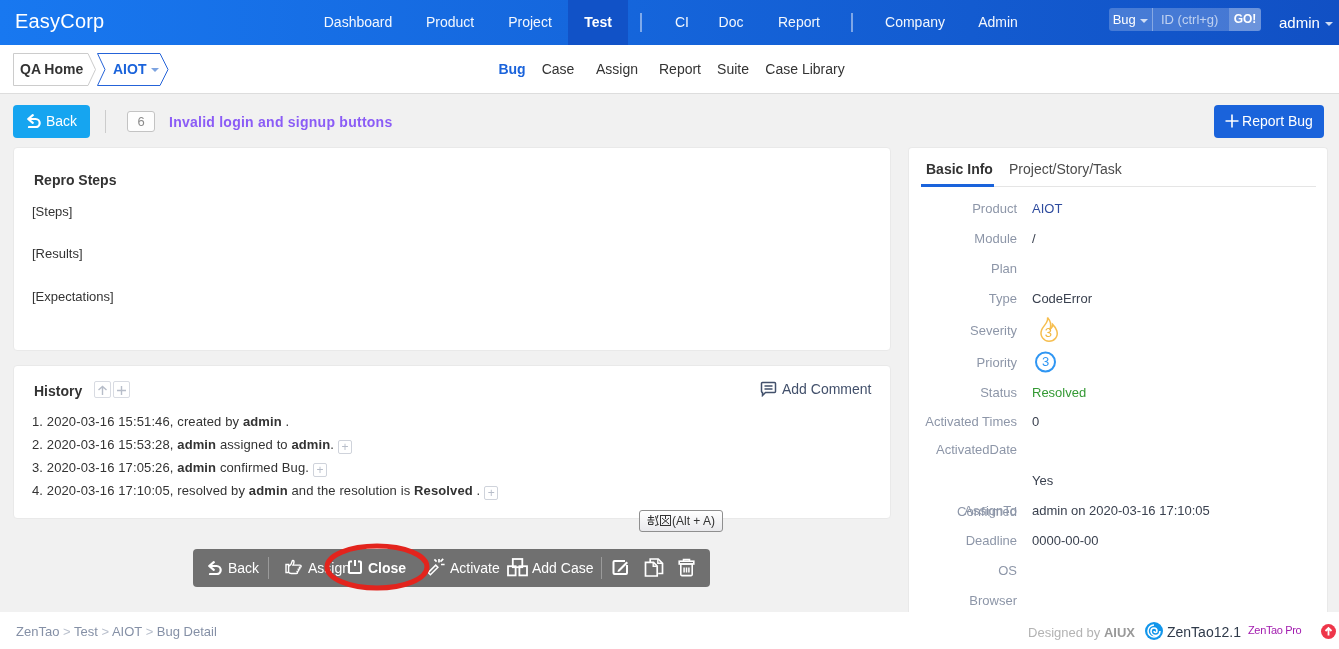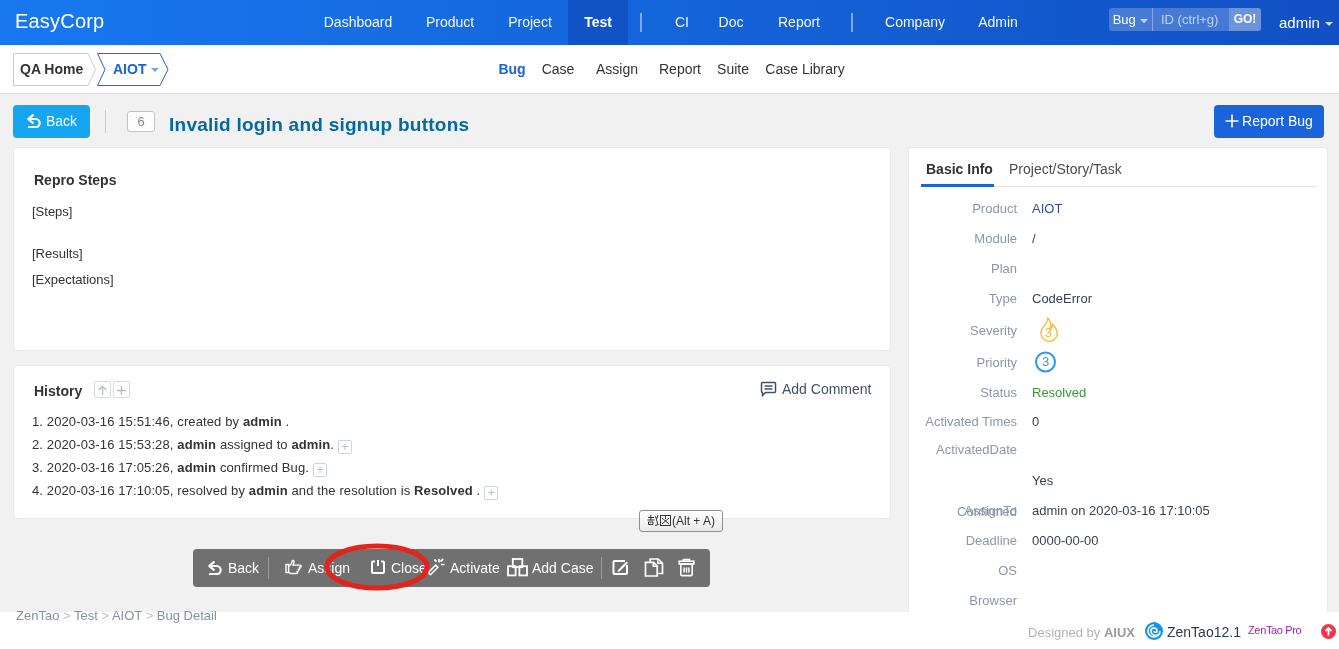--- a/index.html
+++ b/index.html
@@ -26,21 +26,21 @@
 
 #subnav { position:absolute; left:0; top:45px; width:1339px; height:49px; background:#fff; border-bottom:1px solid #ddd; }
 .subitem { position:absolute; top:0; height:49px; line-height:49px; font-size:14px; color:#333; transform:translateX(-50%); white-space:nowrap; }
 .subitem.active { color:#1a63db; font-weight:bold; }
 
 #backbtn { position:absolute; left:13px; top:105px; width:77px; height:33px; background:#16a5f0; border-radius:4px;
   color:#fff; font-size:14px; text-align:center; line-height:33px; }
 #titlesep { position:absolute; left:105px; top:110px; width:1px; height:23px; background:#ccc; }
 #idbadge { position:absolute; left:127px; top:111px; width:28px; height:21px; border:1px solid #c3c3c3; border-radius:3px;
   background:#fdfdfd; color:#8a8a8a; font-size:13px; text-align:center; line-height:19px; }
-#bugtitle { position:absolute; left:169px; top:114px; font-size:19px; font-weight:bold; color:#0369a1; letter-spacing:0.25px; }
+#bugtitle { position:absolute; left:169px; top:114px; font-size:14px; font-weight:bold; color:#8b5cf6; letter-spacing:0.25px; }
 #reportbtn { position:absolute; left:1214px; top:105px; width:110px; height:33px; background:#1a63db; border-radius:4px;
   color:#fff; font-size:14px; text-align:center; line-height:32px; }
 
 .panel { position:absolute; background:#fff; border:1px solid #e9e9e9; border-radius:4px; }
 #panel1 { left:13px; top:147px; width:878px; height:204px; }
 #panel2 { left:13px; top:365px; width:878px; height:154px; }
 #sidebar { left:908px; top:147px; width:420px; height:465px; border-radius:4px 4px 0 0; border-bottom:none; }
 .ptitle { font-weight:bold; font-size:14px; color:#333; }
 #panel1 .ptitle { position:absolute; left:20px; top:24px; }
 .steps { position:absolute; left:18px; font-size:13px; color:#333; }
@@ -60,21 +60,21 @@
   background:linear-gradient(#ffffff,#e9e9ec); font-size:12px; color:#333; text-align:center; line-height:20px; }
 
 #tab1 { position:absolute; left:926px; top:161px; font-size:14px; font-weight:bold; color:#333; }
 #tab2 { position:absolute; left:1009px; top:161px; font-size:14px; color:#4c4c4c; }
 #tabline { position:absolute; left:921px; top:186px; width:395px; height:1px; background:#e5e5e5; }
 #tabblue { position:absolute; left:921px; top:184px; width:73px; height:3px; background:#1a63db; }
 .slabel { position:absolute; font-size:13px; color:#8d96a8; text-align:right; width:110px; transform:translateY(-50%); right:322px; }
 .sval { position:absolute; left:1032px; font-size:13px; color:#3a414f; transform:translateY(-50%); white-space:nowrap; }
 
 #footer { position:absolute; left:0; top:612px; width:1339px; height:37px; background:#fff; }
-#crumb { position:absolute; left:16px; top:608px; font-size:13px; color:#8590a6; }
+#crumb { position:absolute; left:16px; top:624px; font-size:13px; color:#8590a6; }
 </style>
 </head>
 <body>
 <div id="app">
 
   <div id="navbar">
     <div id="test-bg"></div>
     <span id="logo">EasyCorp</span>
     <span class="navitem" style="left:358px;">Dashboard</span>
     <span class="navitem" style="left:450px;">Product</span>
@@ -118,21 +118,21 @@
   <div id="idbadge">6</div>
   <div id="bugtitle">Invalid login and signup buttons</div>
   <div id="reportbtn"><svg width="14" height="14" viewBox="0 0 14 14" style="vertical-align:-2px;margin-right:3px;">
         <path d="M7 0.5 V13.5 M0.5 7 H13.5" stroke="#fff" stroke-width="1.6"></path>
       </svg>Report Bug</div>
 
   <div class="panel" id="panel1">
     <div class="ptitle">Repro Steps</div>
     <div class="steps" style="top:56px;">[Steps]</div>
     <div class="steps" style="top:98px;">[Results]</div>
-    <div class="steps" style="top:124px;">[Expectations]</div>
+    <div class="steps" style="top:141px;">[Expectations]</div>
   </div>
 
   <div class="panel" id="panel2">
     <div class="ptitle">History</div>
     <div class="hbtn" style="left:80px; top:15px;"><svg width="11" height="11" viewBox="0 0 11 11">
           <path d="M5.5 1.5 V10 M1.5 5 L5.5 1.5 L9.5 5" fill="none" stroke="#b7bdc9" stroke-width="1.4"></path>
         </svg></div>
     <div class="hbtn" style="left:99px; top:15px;"><svg width="11" height="11" viewBox="0 0 11 11">
           <path d="M5.5 1 V10 M1 5.5 H10" fill="none" stroke="#b7bdc9" stroke-width="1.4"></path>
         </svg></div>
@@ -184,21 +184,21 @@
   <div class="slabel" style="top:600px;">Browser</div>
 
   <div id="toolbar">
     <span class="tbitem" style="left:14px;"><svg width="16" height="14" viewBox="0 0 16 14" style="vertical-align:-2px;margin-right:5px;">
           <path d="M6.8 1.2 L2.2 5 L6.8 8.8 M2.2 5 H9.6 a4.1 4.1 0 0 1 0 8.2 H3" fill="none" stroke="#fff" stroke-width="2.2" stroke-linecap="round" stroke-linejoin="round"></path>
         </svg>Back</span>
     <span class="tbsep" style="left:75px;"></span>
     <span class="tbitem" style="left:91px;"><svg width="19" height="16" viewBox="0 0 19 16" style="vertical-align:-2px;margin-right:5px;">
           <path d="M2 5.5 h2.6 v8 H2 Z M4.6 13 c0.5 1 1.5 1.5 2.6 1.5 h5.2 c1.6 0 1.6 -2.1 0 -2.1 h1.2 c1.6 0 1.6 -2.1 0 -2.1 h1.2 c1.6 0 1.6 -2.1 0 -2.1 h1.2 c1.6 0 1.6 -2.1 0 -2.1 h-7 c0.6 -1.1 1 -2.4 1 -3.4 c0 -1.5 -1.7 -1.6 -1.9 -0.4 c-0.3 1.7 -1.8 4.2 -3.5 5.2 Z" fill="none" stroke="#fff" stroke-width="1.4"></path>
         </svg>Assign</span>
-    <span class="tbitem" style="left:177px;"><svg width="16" height="16" viewBox="0 0 16 16" style="vertical-align:-2px;margin-right:5px;">
+    <span class="tbitem" style="left:154px;font-weight:bold;"><svg width="16" height="16" viewBox="0 0 16 16" style="vertical-align:-2px;margin-right:5px;">
           <path d="M5 2.5 H3 a1 1 0 0 0 -1 1 V13 a1 1 0 0 0 1 1 H13 a1 1 0 0 0 1 -1 V3.5 a1 1 0 0 0 -1 -1 H11" fill="none" stroke="#fff" stroke-width="2"></path>
           <path d="M8 1 V7" stroke="#fff" stroke-width="2"></path>
         </svg>Close</span>
     <span class="tbitem" style="left:234px;"><svg width="18" height="18" viewBox="0 0 18 18" style="vertical-align:-3px;margin-right:5px;">
           <path d="M1.2 14.6 L8.7 7.1 L10.9 9.3 L3.4 16.8 Z" fill="none" stroke="#fff" stroke-width="1.5"></path>
           <path d="M12 4.6 V1 M14 6.5 H17.6 M13.5 3.6 L16.2 0.9 M9.6 3.6 L7.4 1.4" fill="none" stroke="#fff" stroke-width="1.7"></path>
         </svg>Activate</span>
     <span class="tbitem" style="left:314px;"><svg width="21" height="19" viewBox="0 0 21 19" style="vertical-align:-4px;margin-right:4px;">
           <rect x="5.8" y="1" width="9.5" height="8.2" fill="none" stroke="#fff" stroke-width="1.8"></rect>
           <rect x="1" y="8.2" width="7.6" height="9.2" fill="none" stroke="#fff" stroke-width="1.8"></rect>

